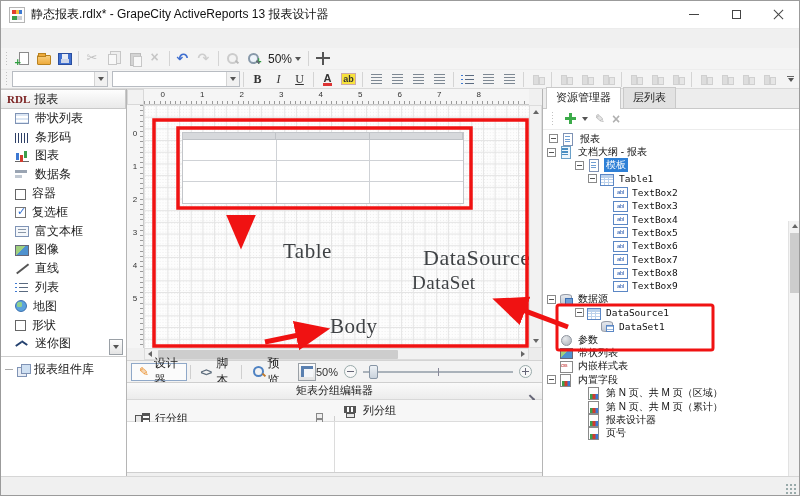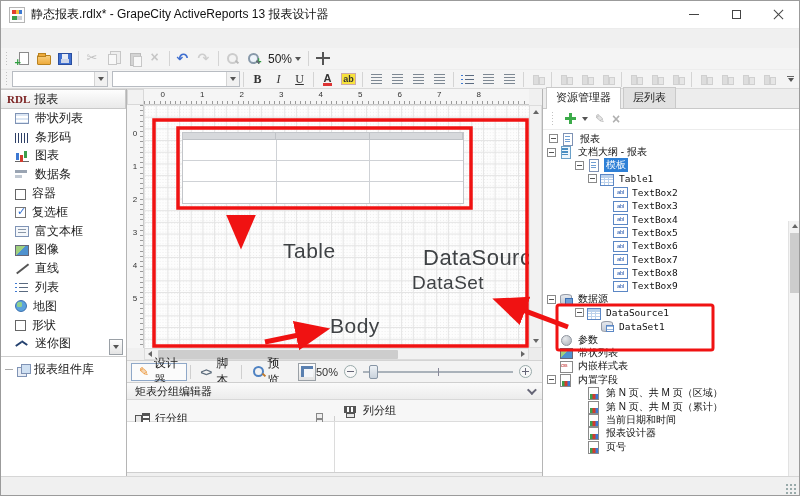--- a/index.html
+++ b/index.html
@@ -140,21 +140,21 @@
             radial-gradient(#ececec 0.7px,transparent 0.7px);
           background-size:11.7px 11.7px, 11.7px 11.7px, 2.93px 2.93px; }
   
   .rpt-table { position:absolute; left:38px; top:27px; width:282px; background:#fff; border:1px solid #c3c6ca; }
   .rpt-handles { height:7px; background:#d7d9dc; border-bottom:1px solid #bfc2c6; display:flex; }
   .rpt-handles div { flex:1; border-right:1px solid #bfc2c6; }
   .rpt-row { display:flex; height:21px; border-bottom:1px solid #cfd2d6; }
   .rpt-row:last-child { border-bottom:none; }
   .rpt-cell { flex:1; border-right:1px solid #cfd2d6; background:#fff; }
   .rpt-cell:last-child { border-right:none; }
-  .ann-text { position:absolute; color:#3f4245; font-size:21px; letter-spacing:.5px; }
+  .ann-text { position:absolute; color:#3f4245; font-size:21px; letter-spacing:.5px;font-family:Liberation Serif, serif; }
 
   .vscroll { position:absolute; left:528px; top:104px; width:13px; height:243px; background:#f2f2f2; border:1px solid #dcdcdc; }
   .hscroll { position:absolute; left:143px; top:347px; width:385px; height:12px; background:#f2f2f2; border:1px solid #dcdcdc; }
   .hthumb { position:absolute; left:13px; top:1px; width:240px; height:9px; background:#cdcdcd; border-radius:1px; }
   .sb-up,.sb-down,.sb-left,.sb-right { position:absolute; width:0; height:0; }
   .sb-up    { left:3px; top:4px;  border-left:3px solid transparent; border-right:3px solid transparent; border-bottom:4px solid #666; }
   .sb-down  { left:3px; bottom:4px; border-left:3px solid transparent; border-right:3px solid transparent; border-top:4px solid #666; }
   .sb-left  { left:3px; top:2px; border-top:3px solid transparent; border-bottom:3px solid transparent; border-right:4px solid #666; }
   .sb-right { right:3px; top:2px; border-top:3px solid transparent; border-bottom:3px solid transparent; border-left:4px solid #666; }
   .scorner { position:absolute; left:528px; top:347px; width:13px; height:12px; background:#ececec; }
@@ -177,21 +177,21 @@
   .zbtn { width:13px; height:13px; border:1px solid #9aa; border-radius:50%; background:#f8f8f8; position:relative; }
   .zbtn::before { content:""; position:absolute; left:2px; top:5px; width:7px; height:1px; background:#667; }
   .zbtn.plus::after { content:""; position:absolute; left:5px; top:2px; width:1px; height:7px; background:#667; }
   .ztrack { position:relative; width:150px; height:2px; background:#aab2ba; }
   .ztick { position:absolute; left:50%; top:-3px; width:1px; height:8px; background:#889; }
   .zthumb { position:absolute; left:6px; top:-6px; width:9px; height:14px; background:linear-gradient(#eef2f6,#c9d2dc);
             border:1px solid #8795a5; border-radius:2px; }
 
   
   .geheader { position:absolute; left:126px; top:381px; width:415px; height:18px; background:linear-gradient(#fafafa,#ececec);
-              border-top:1px solid #cfcfcf; border-bottom:1px solid #d8d8d8; display:flex; align-items:center; padding:0 8px; font-size:11px; }
+              border-top:1px solid #cfcfcf; border-bottom:1px solid #d8d8d8; display:flex; align-items:center; padding:0 8px; font-size:11px;flex-direction:column; }
   .chev { margin-left:auto; width:7px; height:7px; border-right:2px solid #667; border-bottom:2px solid #667; transform:rotate(45deg) translateY(-2px); }
   .gecols { position:absolute; left:126px; top:399px; width:415px; height:22px; display:flex; background:#f7f7f7; border-bottom:1px solid #dcdcdc; }
   .gecol { display:flex; align-items:center; gap:6px; padding:0 8px; font-size:11px; }
   .gecol.left { width:208px; border-right:1px solid #cfcfcf;margin-top:16px; }
   .i-rowgrp::before { content:""; position:absolute; left:0; top:3px; width:5px; height:7px; border:1px solid #555; background:#e8e8e8; }
   .i-rowgrp::after { content:""; position:absolute; left:7px; top:1px; width:6px; height:10px; background:repeating-linear-gradient(#555 0 2px,#fff 2px 4px); border:1px solid #555; }
   .i-colgrp::before { content:""; position:absolute; left:1px; top:2px; width:10px; height:5px; background:repeating-linear-gradient(90deg,#555 0 2px,#fff 2px 4px); border:1px solid #555; }
   .i-colgrp::after { content:""; position:absolute; left:3px; top:9px; width:7px; height:3px; border:1px solid #555; background:#e8e8e8; }
   .i-stack { margin-left:auto; }
   .i-stack::before { content:""; position:absolute; left:4px; top:1px; width:5px; height:4px; border:1px solid #888; background:#eee; }
@@ -732,25 +732,20 @@
         <span class="tlbl">第 N 页、共 M 页（区域）</span>
       </div>
         <div class="trow" data-icon="field" data-level="2">
 
         <span class="tico"></span>
         <span class="tlbl">第 N 页、共 M 页（累计）</span>
       </div>
         <div class="trow" data-icon="field" data-level="2">
 
         <span class="tico"></span>
-        <span class="tlbl">当前日期和时间</span>
-      </div>
-        <div class="trow" data-icon="field" data-level="2">
-
-        <span class="tico"></span>
         <span class="tlbl">报表设计器</span>
       </div>
         <div class="trow" data-icon="field" data-level="2">
 
         <span class="tico"></span>
         <span class="tlbl">页号</span>
       </div>
       </div>
     <div class="treescroll">
       <span class="sb-up"></span>

